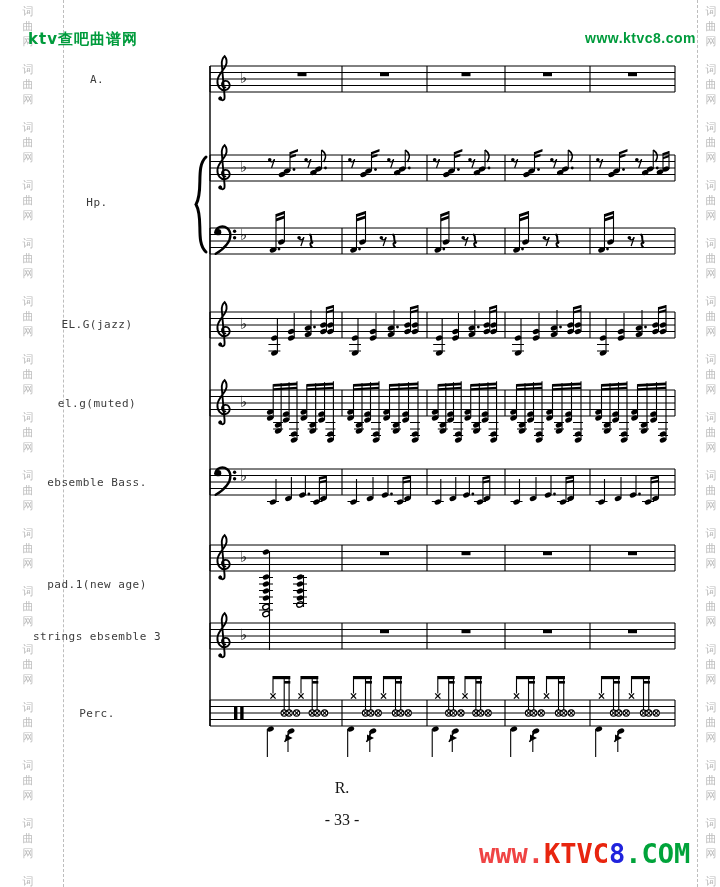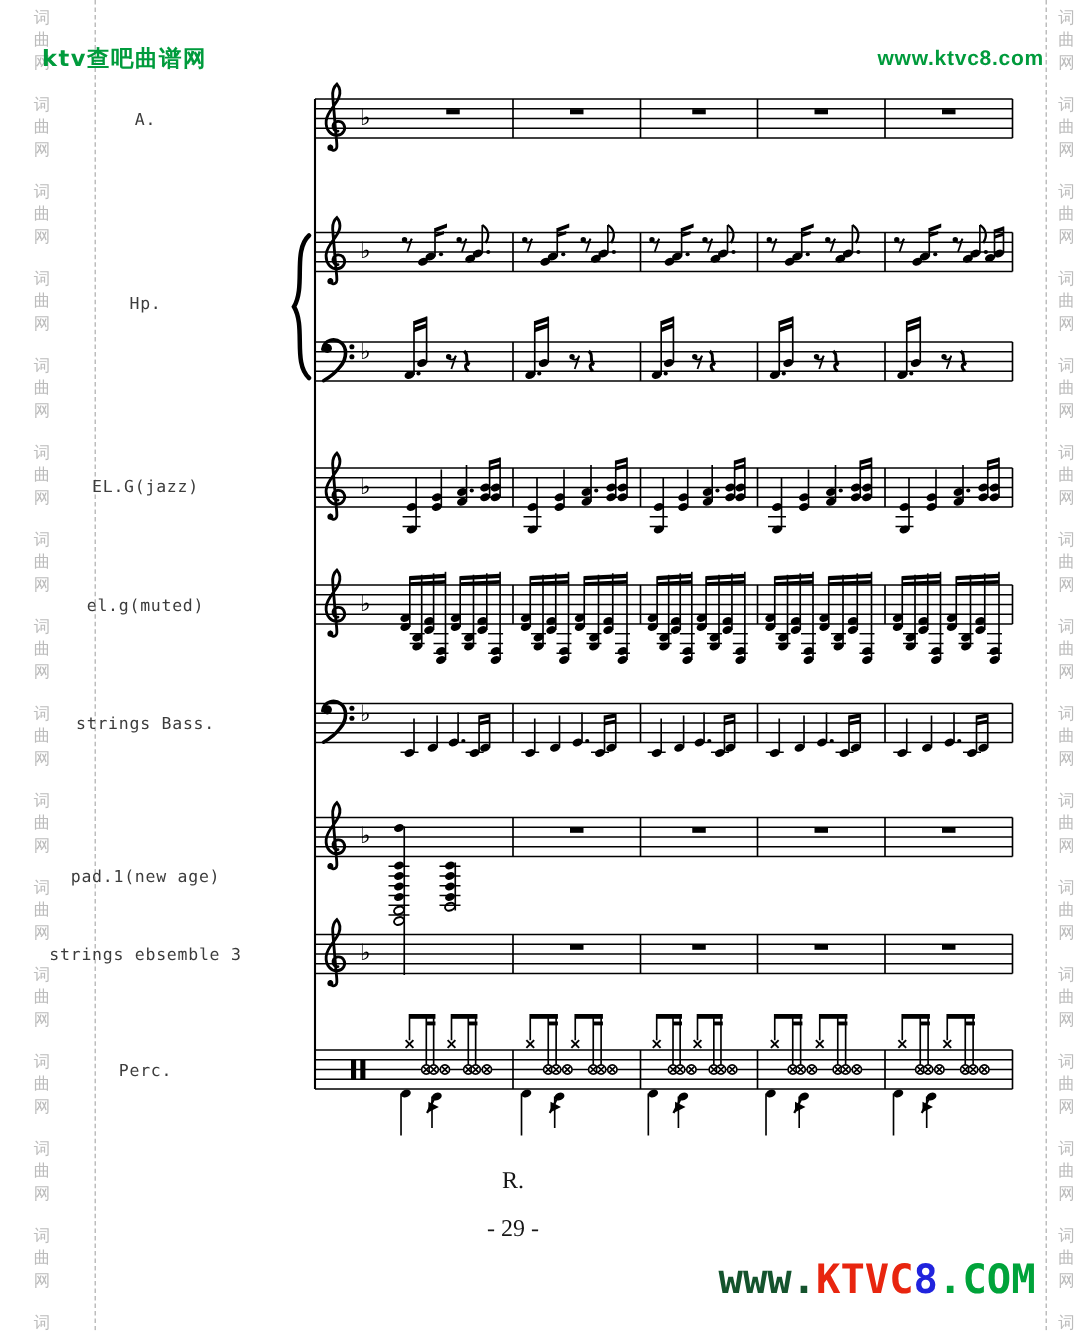--- a/index.html
+++ b/index.html
@@ -1011,22 +1011,22 @@
       <ellipse cx="621" cy="731" rx="3.4" ry="2.5" transform="rotate(-20 621 731)" fill="#000" stroke="#000" stroke-width="0"></ellipse>
       <line x1="617.8" y1="731" x2="617.8" y2="752" stroke="#000" stroke-width="1.1"></line>
       <polygon points="615,734.5 622,738 615,741.5" fill="#000"></polygon>
       <line x1="619" y1="733" x2="614.5" y2="742" stroke="#000" stroke-width="1.5"></line>
     </svg>
 
   <div class="stave-label" style="top:73px">A.</div>
   <div class="stave-label" style="top:196px">Hp.</div>
   <div class="stave-label" style="top:318px">EL.G(jazz)</div>
   <div class="stave-label" style="top:397px">el.g(muted)</div>
-  <div class="stave-label" style="top:476px">strings Bass.</div>
+  <div class="stave-label" style="top:476px">ebsemble Bass.</div>
   <div class="stave-label" style="top:578px">pad.1(new age)</div>
   <div class="stave-label" style="top:630px">strings ebsemble 3</div>
   <div class="stave-label" style="top:707px">Perc.</div>
 
   <div class="ftr-serif" style="left:282px;top:779px">R.</div>
-  <div class="ftr-serif" style="left:282px;top:811px">- 29 -</div>
-  <div id="logo"><span style="color: #14532d;">www.</span><span style="color: rgb(232, 37, 15);">KTVC</span><span style="color: rgb(32, 35, 221);">8</span><span style="color: rgb(0, 163, 58);">.COM</span></div>
+  <div class="ftr-serif" style="left:282px;top:811px">- 33 -</div>
+  <div id="logo"><span style="color: #ef4444;">www.</span><span style="color: rgb(232, 37, 15);">KTVC</span><span style="color: rgb(32, 35, 221);">8</span><span style="color: rgb(0, 163, 58);">.COM</span></div>
 
 </div>
 
 </body></html>

